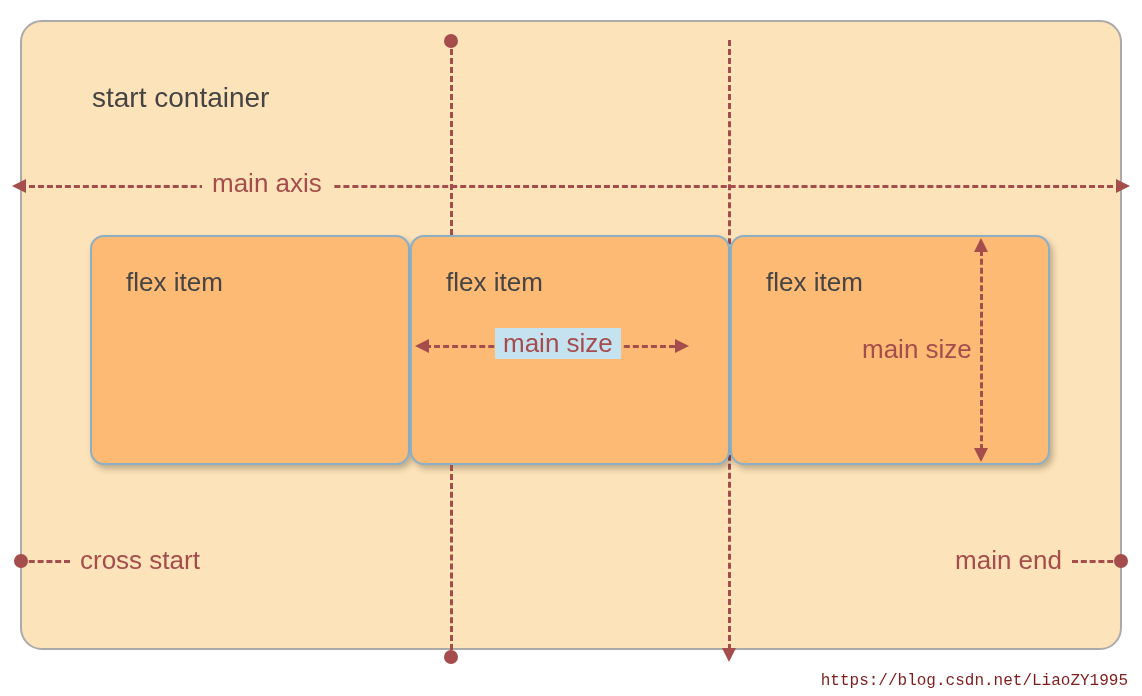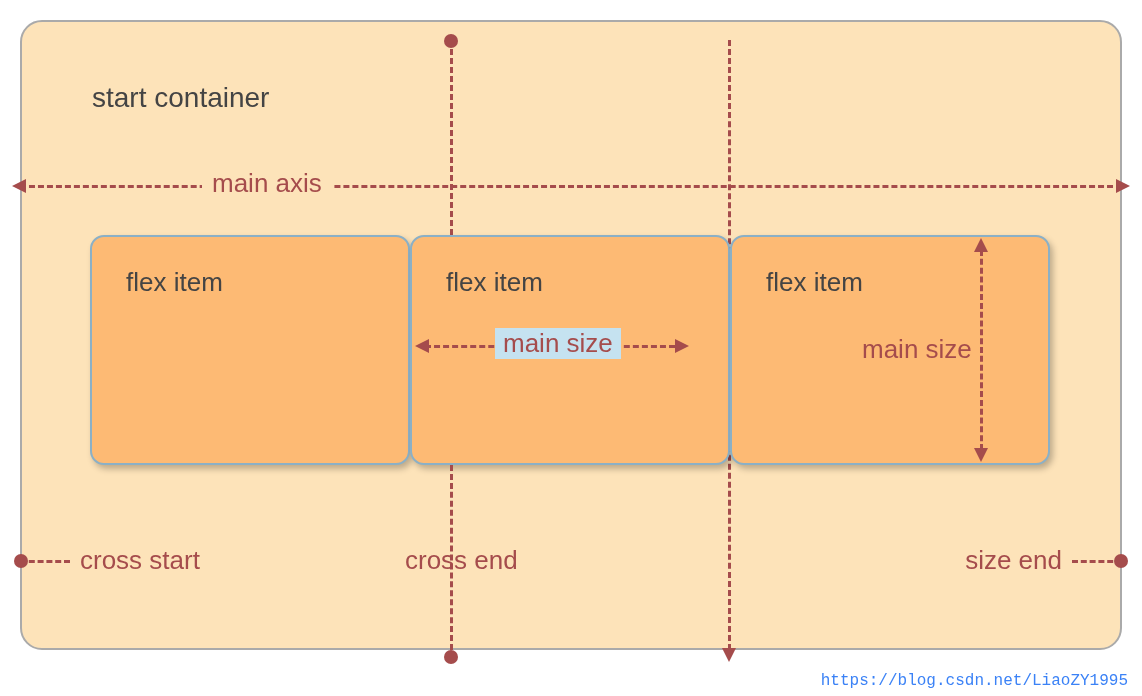--- a/index.html
+++ b/index.html
@@ -133,21 +133,21 @@
     border-top: 3px dashed #a54c4c;
   }
   .ms-seg-right {
     position: absolute;
     right: 10px; width: 50px; top: 550px;
     border-top: 3px dashed #a54c4c;
   }
   .watermark {
     position: absolute;
     right: 14px; bottom: 6px;
-    color: #3b82f6;
+    color: #7f1d1d;
     font-size: 16px;
     font-family: "Courier New", monospace;
   }
 </style>
 </head>
 <body>
 
 <div class="stage">
 
   <div class="container-box">
@@ -180,25 +180,24 @@
   <div class="arrow right" style="left:665px; top:329px;"></div>
   <div class="label" style="left:485px; top:318px; background:#c5e2f0; padding:0 8px;">main size</div>
 
   <div class="cross-size-line"></div>
   <div class="arrow up" style="left:964px; top:228px;"></div>
   <div class="arrow down" style="left:964px; top:438px;"></div>
   <div class="label" style="left:852px; top:324px;">main size</div>
 
   <div class="cross-end-line"></div>
   <div class="dot" style="left:434px; bottom:-4px;"></div>
-  <div class="label" style="left:395px; top:535px;">cross end</div>
 
   <div class="ms-seg-left"></div>
   <div class="dot" style="left:4px; top:544px;"></div>
   <div class="label" style="left:70px; top:535px;">cross start</div>
 
   <div class="ms-seg-right"></div>
   <div class="dot" style="right:4px; top:544px;"></div>
-  <div class="label" style="right:70px; top:535px;">size end</div>
+  <div class="label" style="right:70px; top:535px;">main end</div>
 
 </div>
 
 <div class="watermark">https://blog.csdn.net/LiaoZY1995</div>
 
 </body></html>

